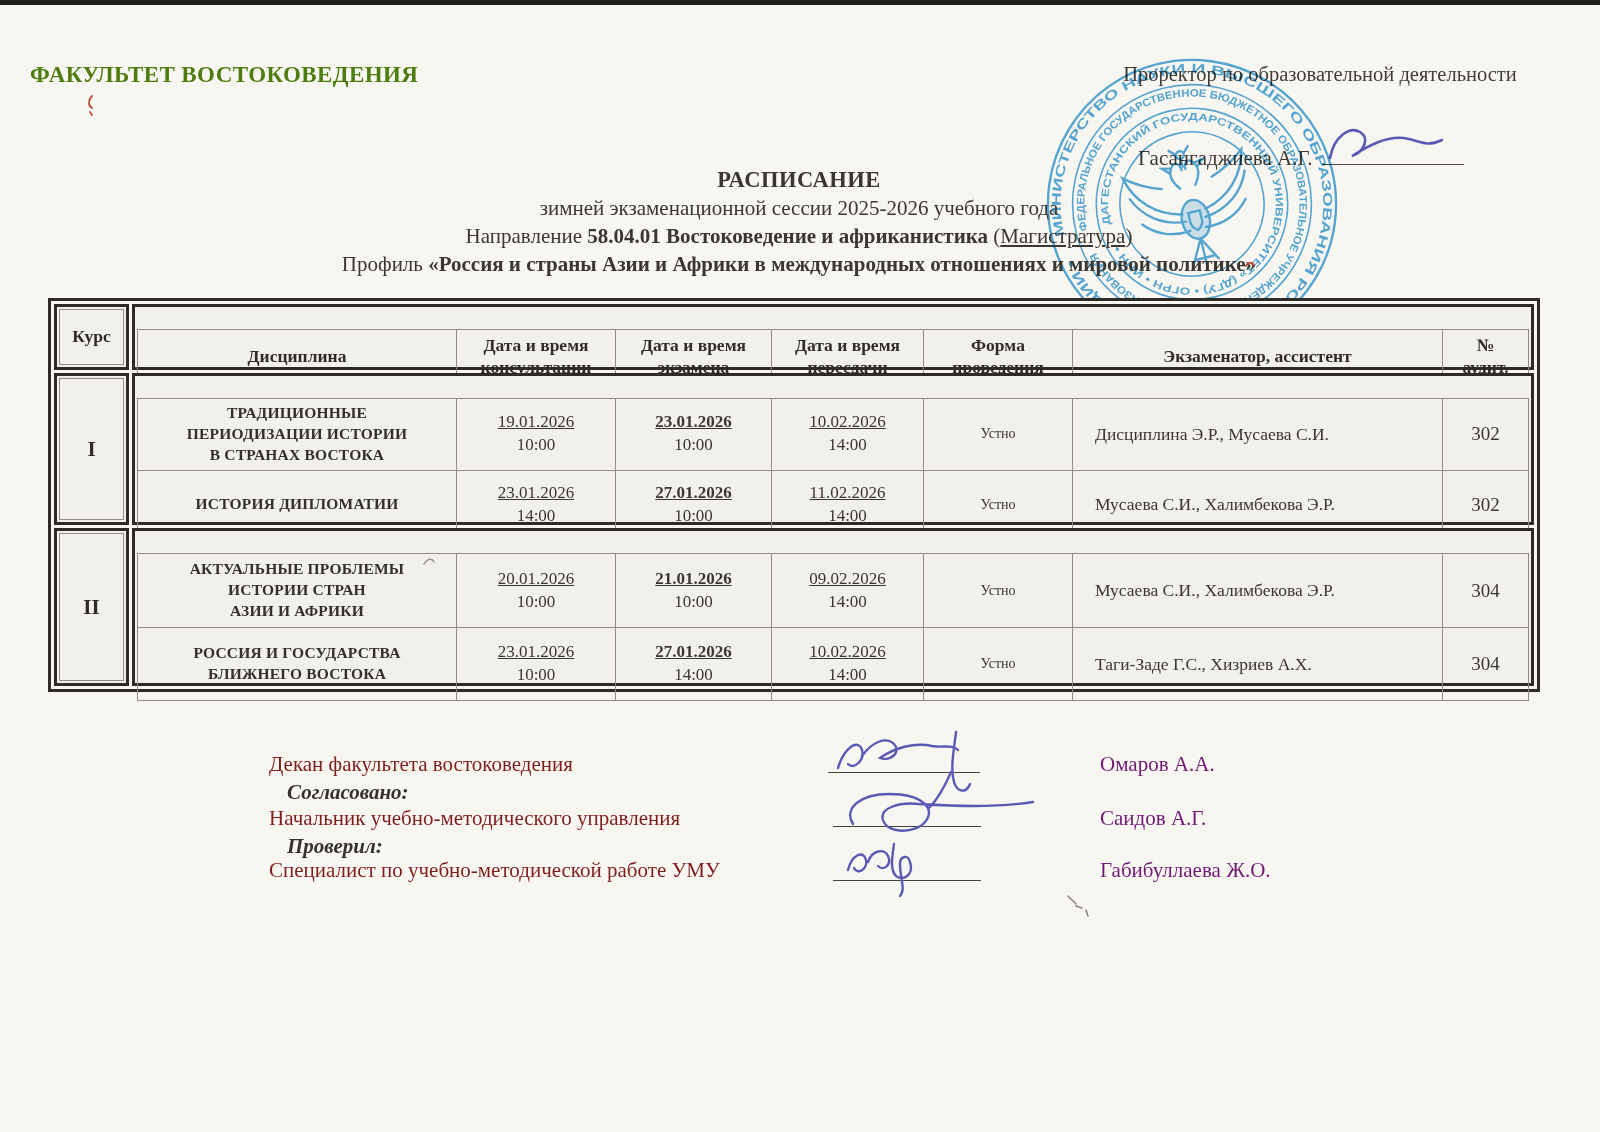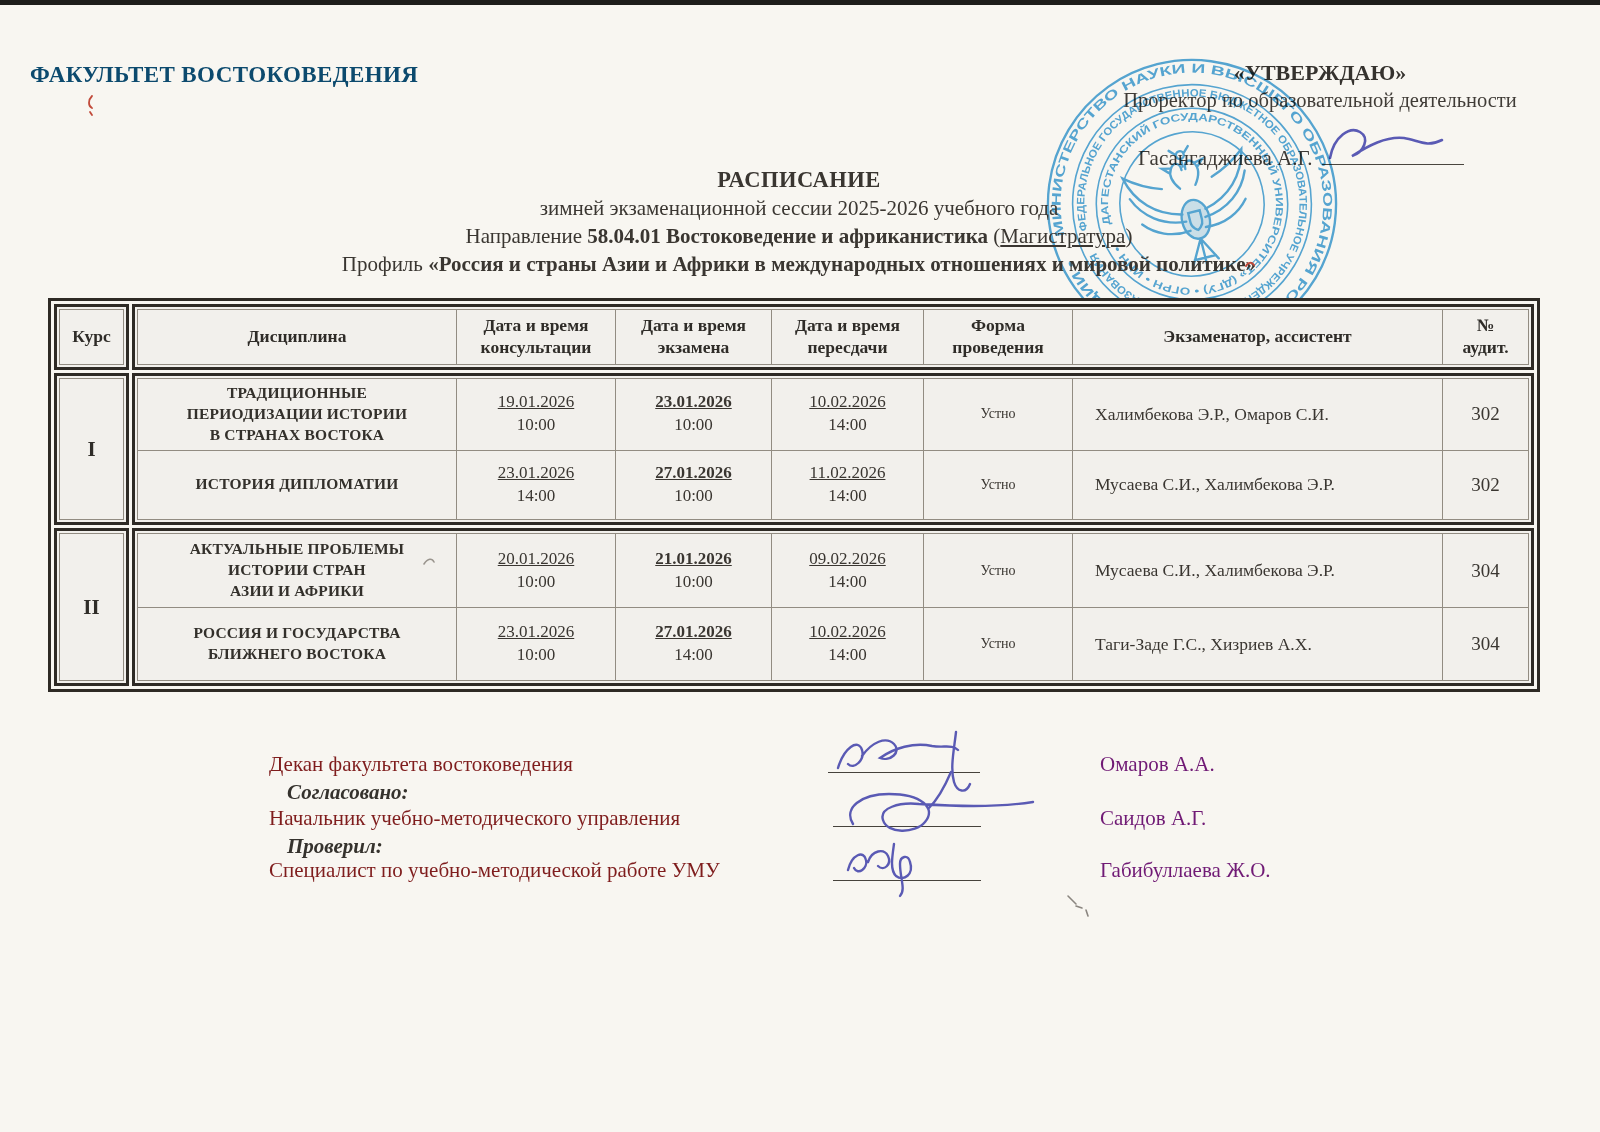--- a/index.html
+++ b/index.html
@@ -3,21 +3,21 @@
 <meta charset="utf-8">
 <style>
   html,body{margin:0;padding:0;background:#e9e7e2;}
   .page{
     position:relative;width:1600px;height:1132px;margin:0 auto;
     background:#f8f6f1;overflow:hidden;
     font-family:"Liberation Serif","DejaVu Serif",serif;color:#3a3631;
   }
   .scan-edge{position:absolute;left:0;top:0;width:100%;height:5px;background:#1e1d1b;}
   
-  .faculty{position:absolute;left:30px;top:62px;font-size:23px;font-weight:bold;color:#0c4a6e;letter-spacing:.4px;}
+  .faculty{position:absolute;left:30px;top:62px;font-size:23px;font-weight:bold;color:#4d7c0f;letter-spacing:.4px;}
   .approve{position:absolute;left:1090px;top:60px;width:460px;text-align:center;}
   .approve .a1{font-size:22px;font-weight:bold;color:#35322e;}
   .approve .a2{font-size:20.5px;margin-top:3px;color:#403c37;}
   .pror-line{position:absolute;left:1138px;top:146px;font-size:21px;color:#3d3934;white-space:nowrap;}
   .sign-underline{display:inline-block;width:142px;border-bottom:1.6px solid #4a463f;margin-left:10px;height:16px;}
   
   .title-block{position:absolute;left:244px;top:166px;width:1110px;text-align:center;line-height:28px;font-size:21px;color:#3a3631;}
   .title-block .t1{font-size:22.5px;font-weight:bold;letter-spacing:.5px;}
   .bold{font-weight:bold;}
   .und{text-decoration:underline;}
@@ -30,21 +30,21 @@
     display:flex;flex-direction:column;gap:3px;background:#f8f6f1;}
   .trow{display:flex;gap:3px;}
   .trow.hdr{height:66px;}
   .trow.grp1{height:152px;}
   .trow.grp2{height:158px;}
   .blk{border:3px solid #2e2a25;background:#f2f0ec;box-sizing:border-box;padding:2px;}
   .blk-inner{border:1px solid #928c82;width:100%;height:100%;box-sizing:border-box;
     display:flex;align-items:center;justify-content:center;}
   .blk.left{width:75px;flex:none;}
   .blk.right{flex:1;}
-  .blk.right .blk-inner{display:grid;grid-template-columns:318px 159px 156px 152px 149px 1fr 86px;align-items:stretch;}
+  .blk.right .blk-inner{display:grid;grid-template-columns:318px 159px 156px 152px 149px 1fr 86px;align-items:stretch;margin-top:20px;}
   .grp .blk.right .blk-inner{grid-template-rows:1fr 1fr;grid-auto-flow:row;}
   .cell{display:flex;flex-direction:column;align-items:center;justify-content:center;
     text-align:center;box-sizing:border-box;padding:4px 6px;color:#3a3631;}
   .cell.vline{border-left:1px solid #928c82;}
   .cell.hline{border-top:1px solid #928c82;}
   .hcell{font-weight:bold;font-size:17.5px;line-height:1.25;color:#2f2c28;}
   .prewrap{white-space:pre-line;}
   .course-num{font-weight:bold;font-size:21px;color:#2f2c28;}
   .disc{font-weight:bold;font-size:15.5px;line-height:1.35;letter-spacing:.2px;color:#33302b;}
   .dt{font-size:17px;line-height:1.35;}
@@ -63,21 +63,20 @@
 </style>
 </head>
 <body>
 
 <div class="page">
   <div class="scan-edge"></div>
 
   <div class="faculty">ФАКУЛЬТЕТ ВОСТОКОВЕДЕНИЯ</div>
 
   <div class="approve">
-    <div class="a1">«УТВЕРЖДАЮ»</div>
     <div class="a2">Проректор по образовательной деятельности</div>
   </div>
   <div class="pror-line">
     <span>Гасангаджиева А.Г.</span><span class="sign-underline"></span>
   </div>
 
   <svg class="sig" style="left:1322px;top:118px;" width="130" height="52" viewBox="0 0 130 52">
     <path d="M8,40 C12,18 28,8 38,14 C48,20 42,34 30,38 C46,28 64,18 82,20 C96,22 104,30 120,22" fill="none" stroke="#5a5ab4" stroke-width="2.6" stroke-linecap="round"></path>
   </svg>
 
@@ -172,21 +171,21 @@
             </div>
           <div class="cell dt exam vline">
               <span class="d">23.01.2026</span>
               <span>10:00</span>
             </div>
           <div class="cell dt vline">
               <span class="d">10.02.2026</span>
               <span>14:00</span>
             </div>
           <div class="cell form vline">Устно</div>
-          <div class="cell exmnr vline">Халимбекова Э.Р., Омаров С.И.</div>
+          <div class="cell exmnr vline">Дисциплина Э.Р., Мусаева С.И.</div>
           <div class="cell room vline">302</div>
 
           <div class="cell disc hline">ИСТОРИЯ ДИПЛОМАТИИ</div>
           <div class="cell dt vline hline">
               <span class="d">23.01.2026</span>
               <span>14:00</span>
             </div>
           <div class="cell dt exam vline hline">
               <span class="d">27.01.2026</span>
               <span>10:00</span>

